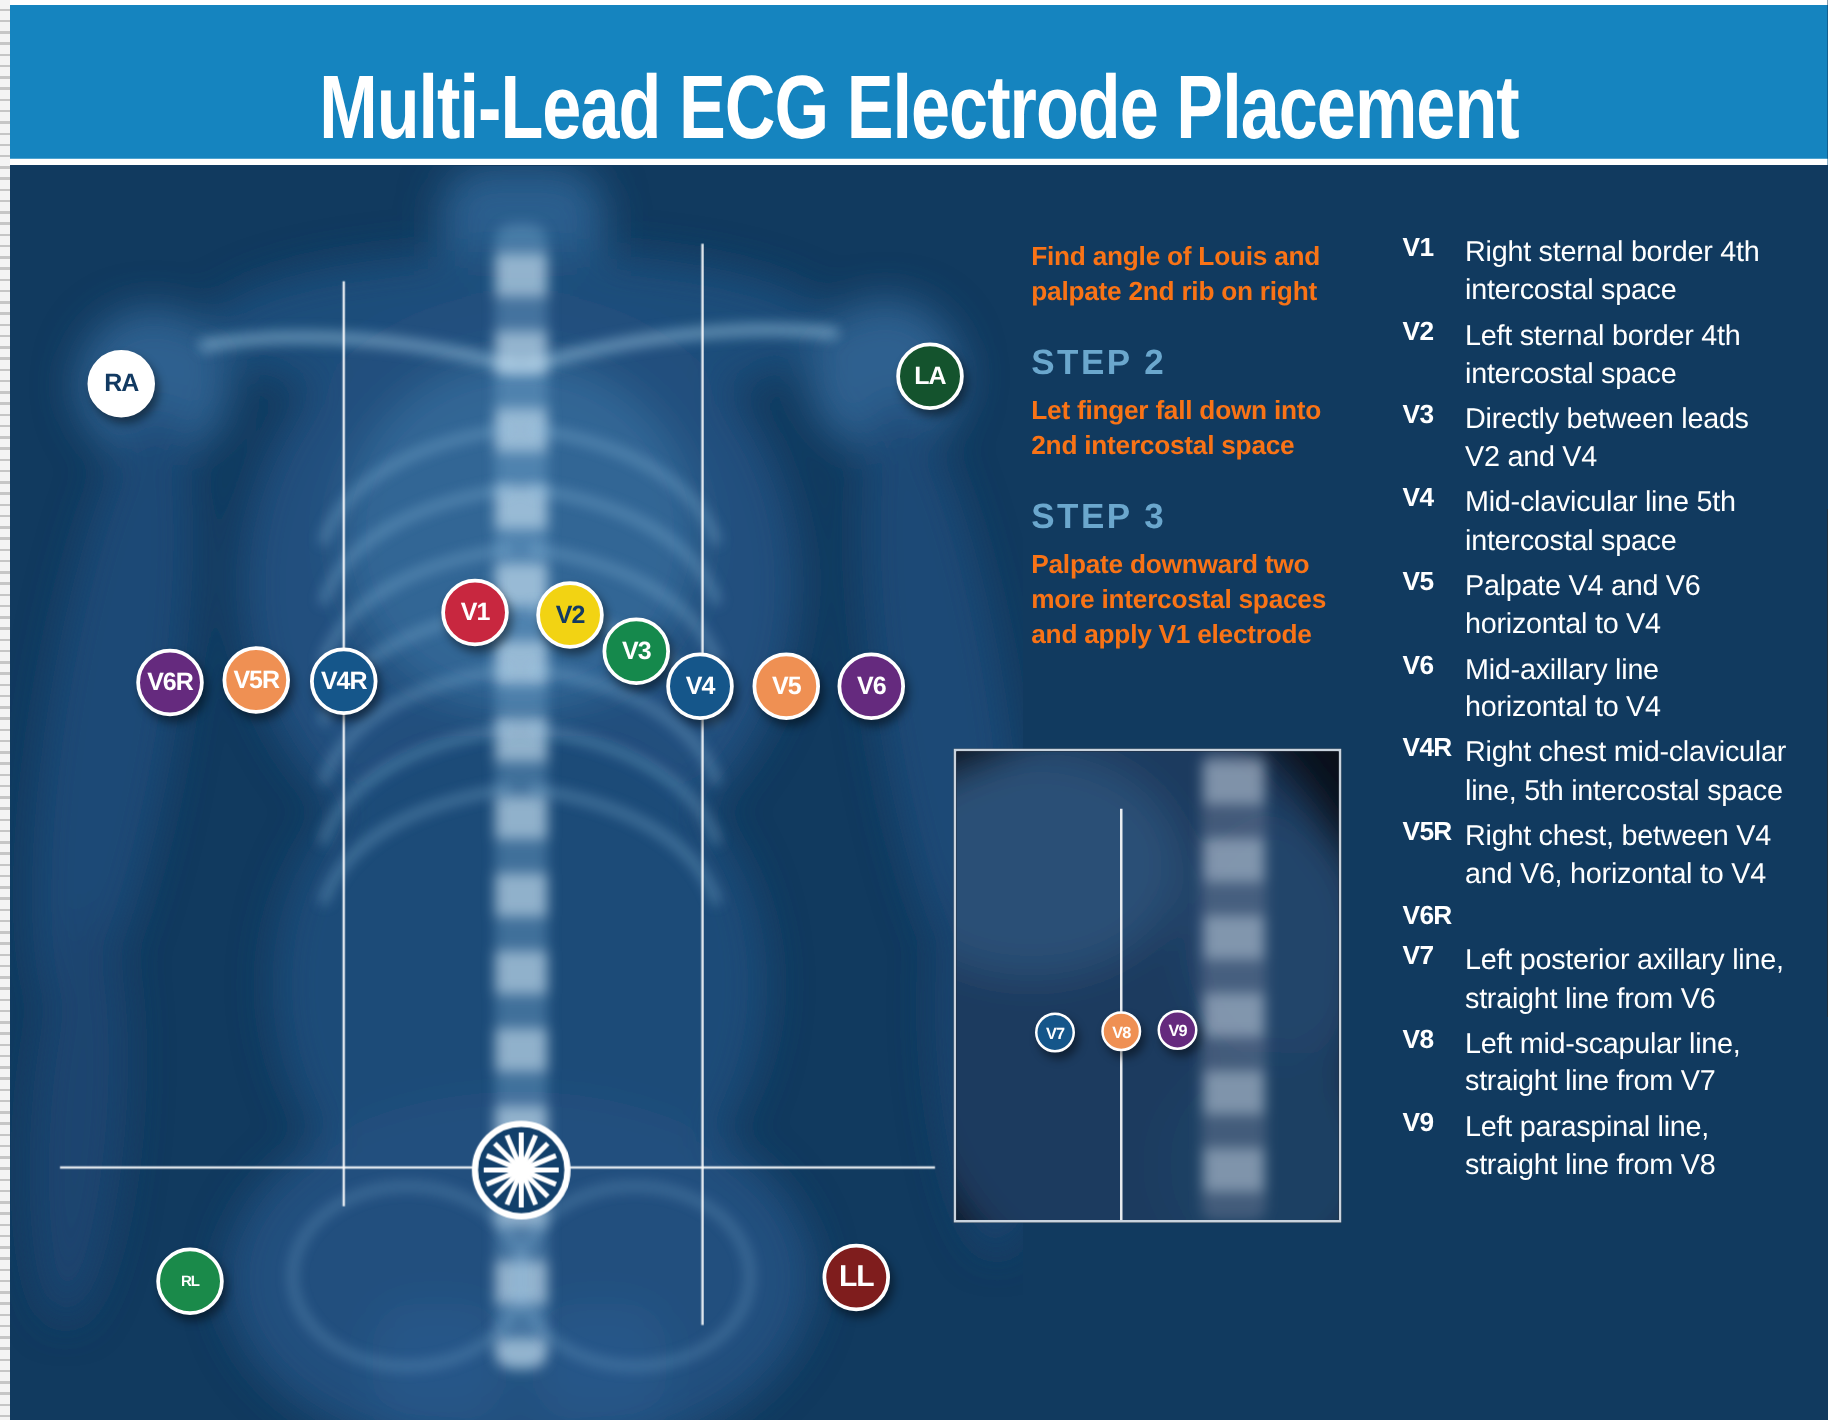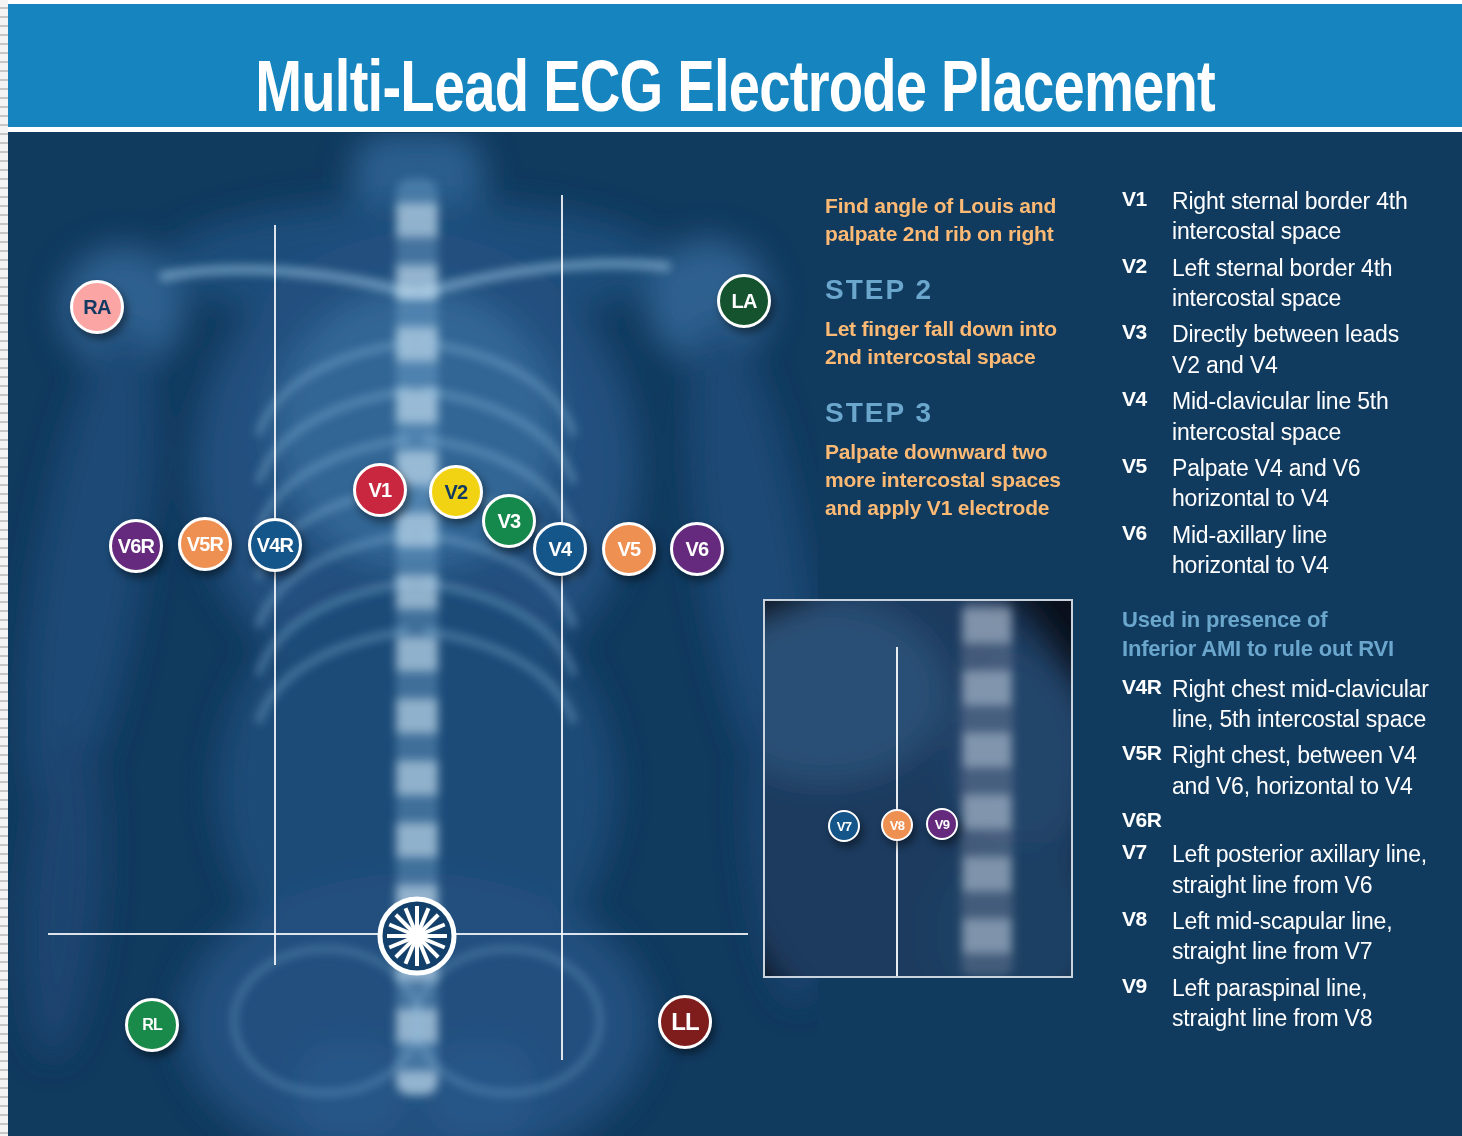--- a/index.html
+++ b/index.html
@@ -10,21 +10,21 @@
         background:repeating-linear-gradient(180deg,#f4f4f4 0 7px,#c6c6c6 7px 9px);}
   .banner{position:absolute;left:8px;top:4px;right:0;height:123px;background:#1584bf;
         border-bottom:5px solid #ffffff;display:flex;align-items:flex-end;justify-content:center;z-index:30;}
   .title{color:#ffffff;font-size:72px;font-weight:bold;letter-spacing:-1px;
         transform:scaleX(0.78);transform-origin:center;white-space:nowrap;}
   .figure-layer{position:absolute;left:8px;top:133px;width:810px;height:1003px;z-index:5;}
   .figure-svg{position:absolute;left:0;top:0;}
   .steps-panel{position:absolute;left:825px;top:192px;width:280px;z-index:20;}
   .step{margin-bottom:26px;}
   .step-heading{color:#6ba7cd;font-size:28px;font-weight:bold;letter-spacing:2px;margin-bottom:9px;}
-  .step-text{color:#fdba74;font-size:21px;font-weight:bold;line-height:1.33;white-space:pre-line;letter-spacing:-0.2px;}
+  .step-text{color:#f97316;font-size:21px;font-weight:bold;line-height:1.33;white-space:pre-line;letter-spacing:-0.2px;}
   .leads-panel{position:absolute;left:1122px;top:186px;width:315px;z-index:20;}
   .lead-row{display:flex;margin-bottom:6px;}
   .lead-code{width:50px;flex:none;color:#ffffff;font-weight:bold;font-size:21px;line-height:1.26;letter-spacing:-0.5px;}
   .lead-desc{color:#ffffff;font-weight:normal;font-size:23px;line-height:1.32;white-space:pre-line;letter-spacing:-0.2px;}
   .section-heading{color:#6ba7cd;font-size:22px;font-weight:bold;line-height:1.3;white-space:pre-line;
         margin:26px 0 10px 0;letter-spacing:-0.2px;}
   .inset{position:absolute;left:763px;top:599px;width:310px;height:379px;border:2px solid #c9d3de;
         box-sizing:border-box;background:#0a101b;z-index:10;overflow:hidden;}
   .electrode-layer{position:absolute;inset:0;z-index:25;pointer-events:none;}
   .electrode{position:absolute;border-radius:50%;display:flex;align-items:center;justify-content:center;
@@ -190,22 +190,20 @@
           <span class="lead-code">V5</span>
           <span class="lead-desc">Palpate V4 and V6
 horizontal to V4</span>
         </div>
         <div class="lead-row">
           <span class="lead-code">V6</span>
           <span class="lead-desc">Mid-axillary line
 horizontal to V4</span>
         </div>
       </div>
-    <div class="section-heading">Used in presence of
-Inferior AMI to rule out RVI</div>
     <div>
         <div class="lead-row">
           <span class="lead-code">V4R</span>
           <span class="lead-desc">Right chest mid-clavicular
 line, 5th intercostal space</span>
         </div>
         <div class="lead-row">
           <span class="lead-code">V5R</span>
           <span class="lead-desc">Right chest, between V4
 and V6, horizontal to V4</span>
@@ -227,32 +225,32 @@
         </div>
         <div class="lead-row">
           <span class="lead-code">V9</span>
           <span class="lead-desc">Left paraspinal line,
 straight line from V8</span>
         </div>
       </div>
   </div>
 
   <div class="electrode-layer">
-      <div class="electrode" style="left: 70px; top: 280px; width: 54px; height: 54px; background: #fca5a5; color: rgb(18, 58, 98); font-size: 20px; border-width: 3px;">RA</div>
+      <div class="electrode" style="left: 70px; top: 280px; width: 54px; height: 54px; background: #ffffff; color: rgb(18, 58, 98); font-size: 20px; border-width: 3px;">RA</div>
       <div class="electrode" style="left: 717px; top: 274px; width: 54px; height: 54px; background: #14532d; color: rgb(255, 255, 255); font-size: 20px; border-width: 3px;">LA</div>
       <div class="electrode" style="left: 109px; top: 519px; width: 54px; height: 54px; background: rgb(101, 42, 126); color: rgb(255, 255, 255); font-size: 20px; border-width: 3px;">V6R</div>
       <div class="electrode" style="left: 178px; top: 517px; width: 54px; height: 54px; background: rgb(239, 144, 83); color: rgb(255, 255, 255); font-size: 20px; border-width: 3px;">V5R</div>
       <div class="electrode" style="left: 248px; top: 518px; width: 54px; height: 54px; background: rgb(21, 86, 138); color: rgb(255, 255, 255); font-size: 20px; border-width: 3px;">V4R</div>
       <div class="electrode" style="left: 353px; top: 463px; width: 54px; height: 54px; background: rgb(200, 39, 63); color: rgb(255, 255, 255); font-size: 20px; border-width: 3px;">V1</div>
       <div class="electrode" style="left: 429px; top: 465px; width: 54px; height: 54px; background: rgb(242, 211, 19); color: rgb(18, 58, 98); font-size: 20px; border-width: 3px;">V2</div>
       <div class="electrode" style="left: 482px; top: 494px; width: 54px; height: 54px; background: rgb(21, 137, 76); color: rgb(255, 255, 255); font-size: 20px; border-width: 3px;">V3</div>
       <div class="electrode" style="left: 533px; top: 522px; width: 54px; height: 54px; background: rgb(21, 86, 138); color: rgb(255, 255, 255); font-size: 20px; border-width: 3px;">V4</div>
       <div class="electrode" style="left: 602px; top: 522px; width: 54px; height: 54px; background: rgb(239, 144, 83); color: rgb(255, 255, 255); font-size: 20px; border-width: 3px;">V5</div>
       <div class="electrode" style="left: 670px; top: 522px; width: 54px; height: 54px; background: rgb(101, 42, 126); color: rgb(255, 255, 255); font-size: 20px; border-width: 3px;">V6</div>
-      <div class="electrode" style="left: 125px; top: 998px; width: 54px; height: 54px; background: rgb(26, 138, 74); color: rgb(255, 255, 255); font-size: 16px; border-width: 3px;">RL</div>
+      <div class="electrode" style="left: 125px; top: 998px; width: 54px; height: 54px; background: rgb(26, 138, 74); color: rgb(255, 255, 255); font-size: 12px; border-width: 3px;">RL</div>
       <div class="electrode" style="left: 658px; top: 995px; width: 54px; height: 54px; background: #7f1d1d; color: rgb(255, 255, 255); font-size: 24px; border-width: 3px;">LL</div>
     </div>
   <div class="electrode-layer">
       <div class="electrode" style="left: 828px; top: 810px; width: 32px; height: 32px; background: rgb(21, 86, 138); color: rgb(255, 255, 255); font-size: 13px; border-width: 2px;">V7</div>
       <div class="electrode" style="left: 881px; top: 809px; width: 32px; height: 32px; background: rgb(239, 144, 83); color: rgb(255, 255, 255); font-size: 13px; border-width: 2px;">V8</div>
       <div class="electrode" style="left: 926px; top: 808px; width: 32px; height: 32px; background: rgb(101, 42, 126); color: rgb(255, 255, 255); font-size: 13px; border-width: 2px;">V9</div>
     </div>
 
 </div>
 

